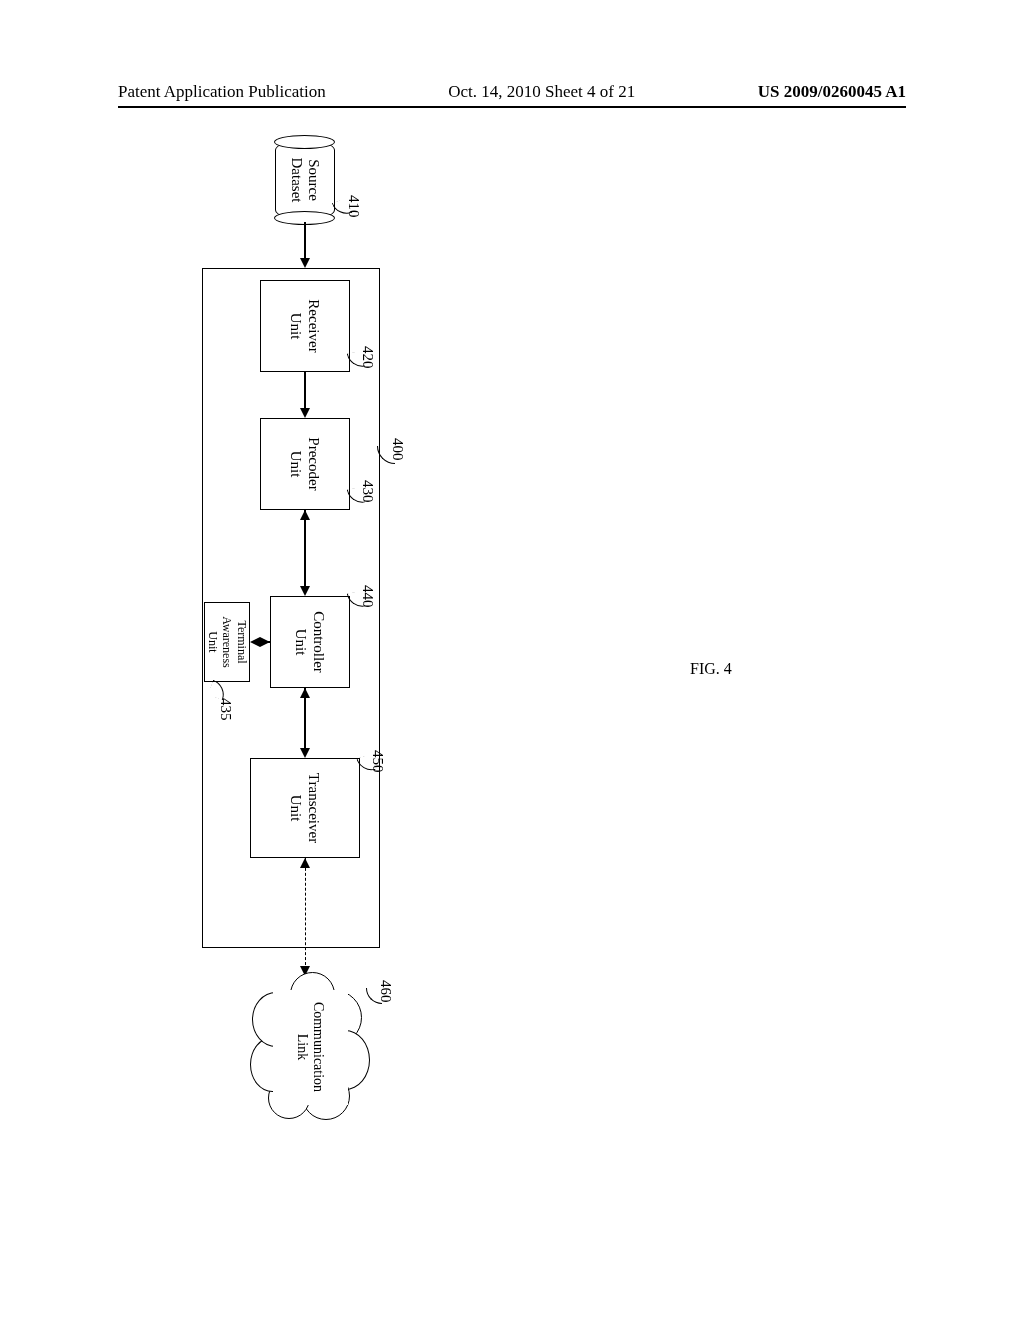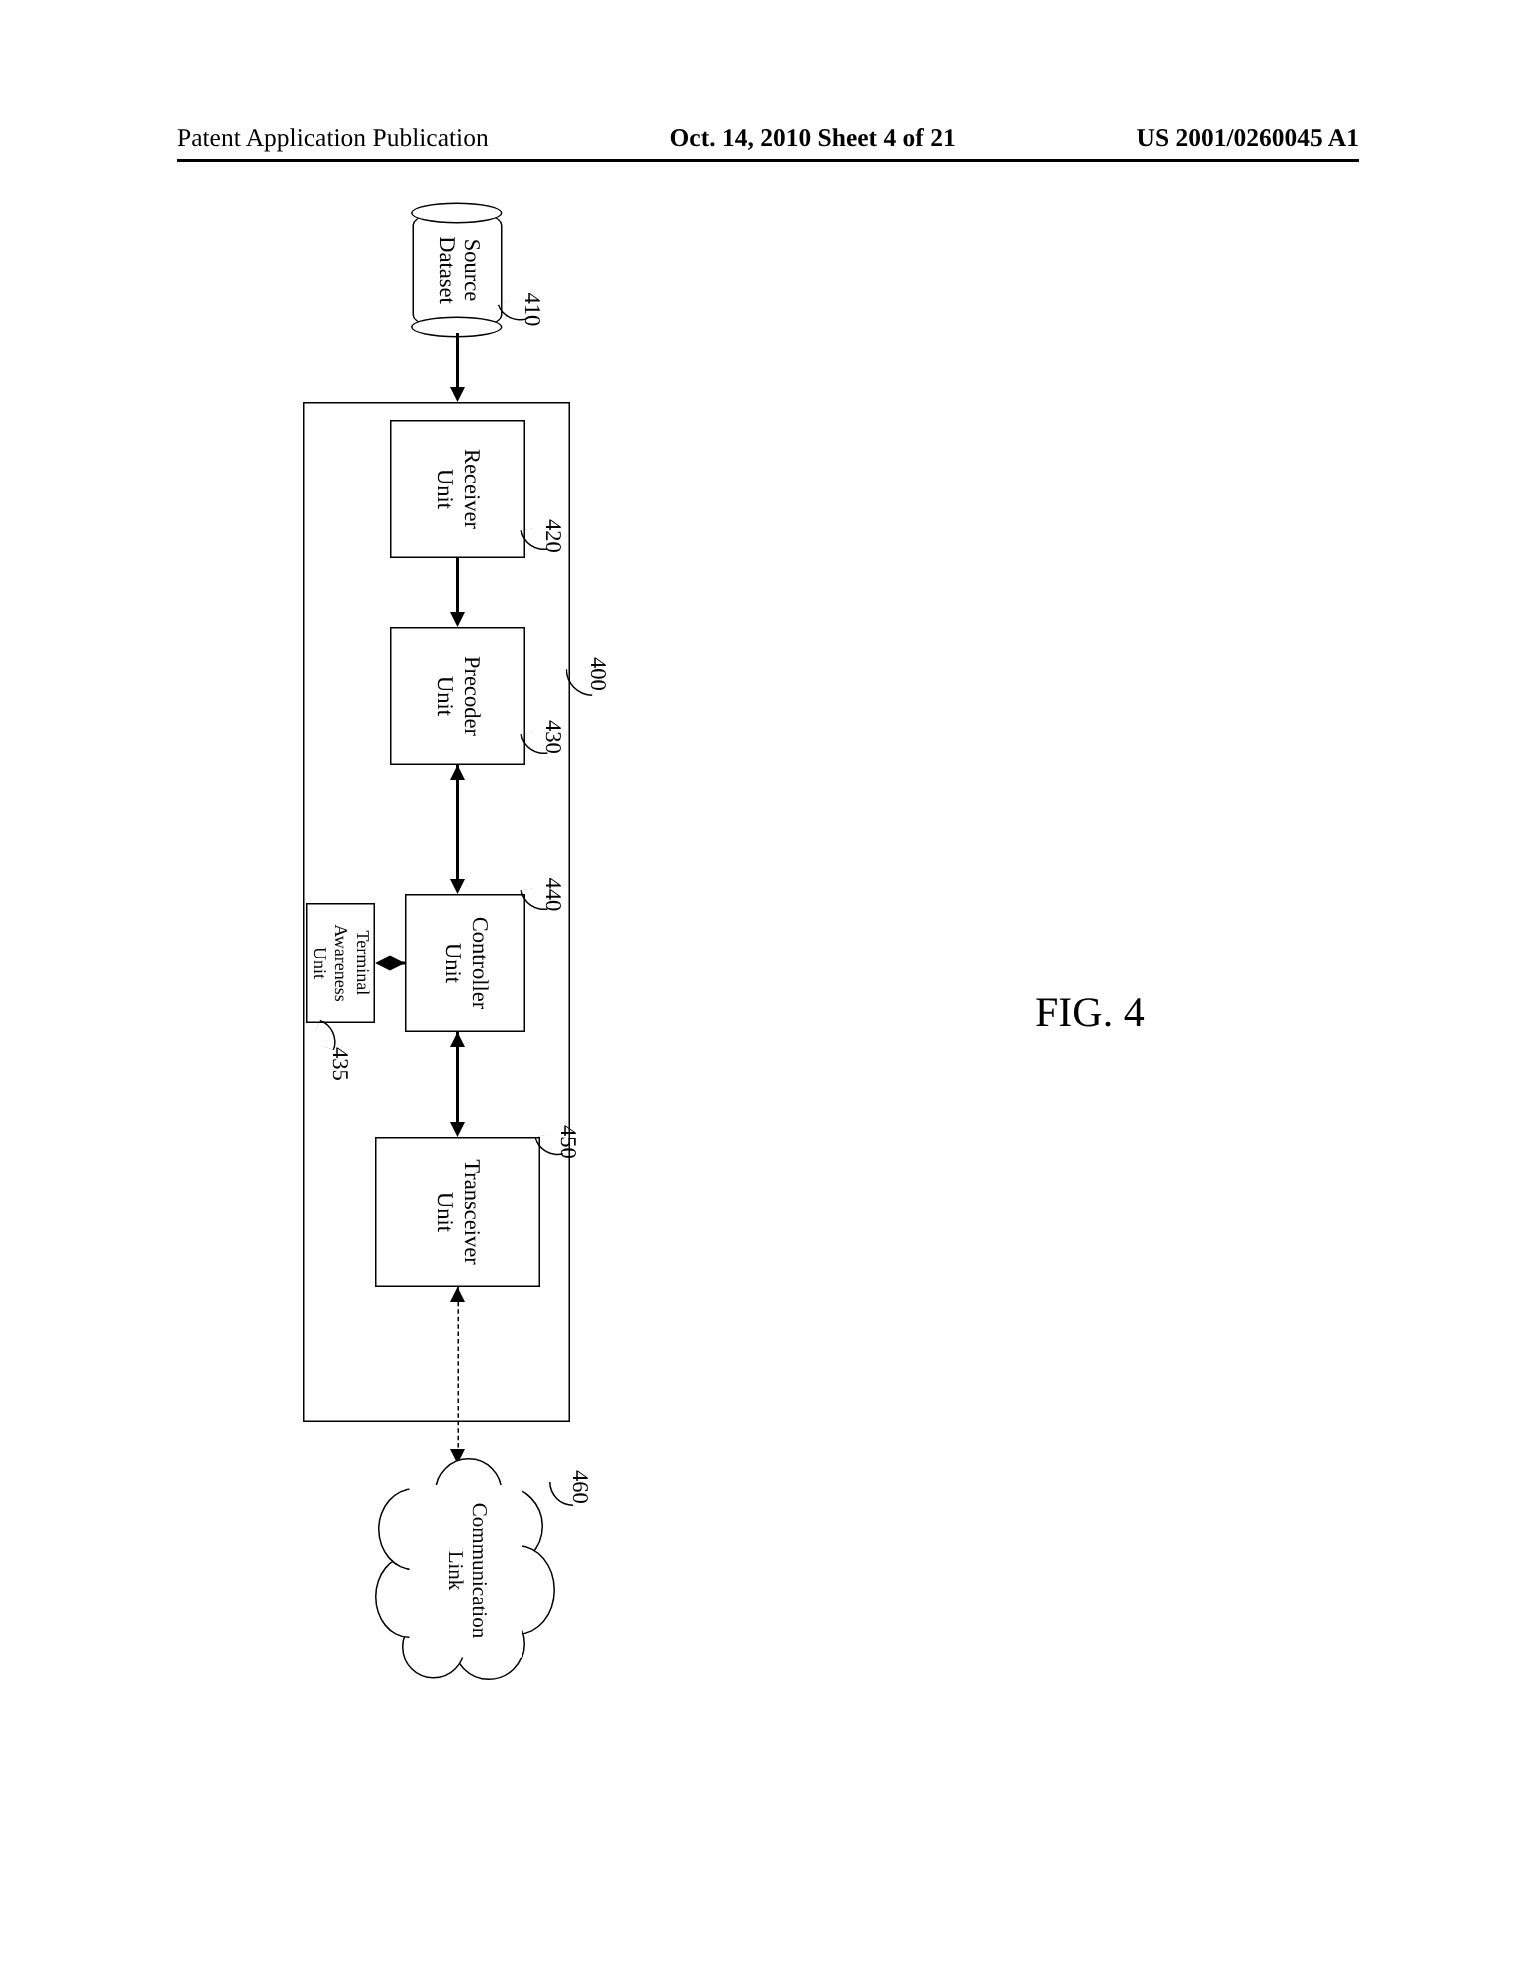--- a/index.html
+++ b/index.html
@@ -15,21 +15,21 @@
     top: 82px;
     left: 118px;
     right: 118px;
     display: flex;
     justify-content: space-between;
     font-size: 17px;
     border-bottom: 2px solid #000;
     padding-bottom: 4px;
   }
   .header .left { font-weight: normal; }
-  .header .mid { font-weight: bold; }
+  .header .mid { font-weight: normal; }
   .header .right { font-weight: bold; }
 
   .diagram-area {
     position: absolute;
     top: 140px;
     left: 200px;
     width: 220px;
     height: 1020px;
     transform-origin: 0 0;
   }
@@ -176,32 +176,32 @@
     display: flex;
     align-items: center;
     justify-content: center;
     text-align: center;
     font-size: 14px;
     z-index: 3;
   }
 
   .fig-label {
     position: absolute;
-    font-size: 28px;
+    font-size: 16px;
     top: 660px;
     left: 690px;
   }
 </style>
 </head>
 <body>
 
 <div class="header">
   <span class="left">Patent Application Publication</span>
   <span class="mid">Oct. 14, 2010  Sheet 4 of 21</span>
-  <span class="right">US 2001/0260045 A1</span>
+  <span class="right">US 2009/0260045 A1</span>
 </div>
 
 <div class="diagram-area">
   <div class="rotated">
 
     <div class="cylinder" style="left:0px; top:85px; width:80px; height:60px;">
       <div class="cylinder-label" style="white-space:pre-line;">Source
 Dataset</div>
     </div>
     <div class="ref-label" style="left:55px; top:58px;">410</div>

